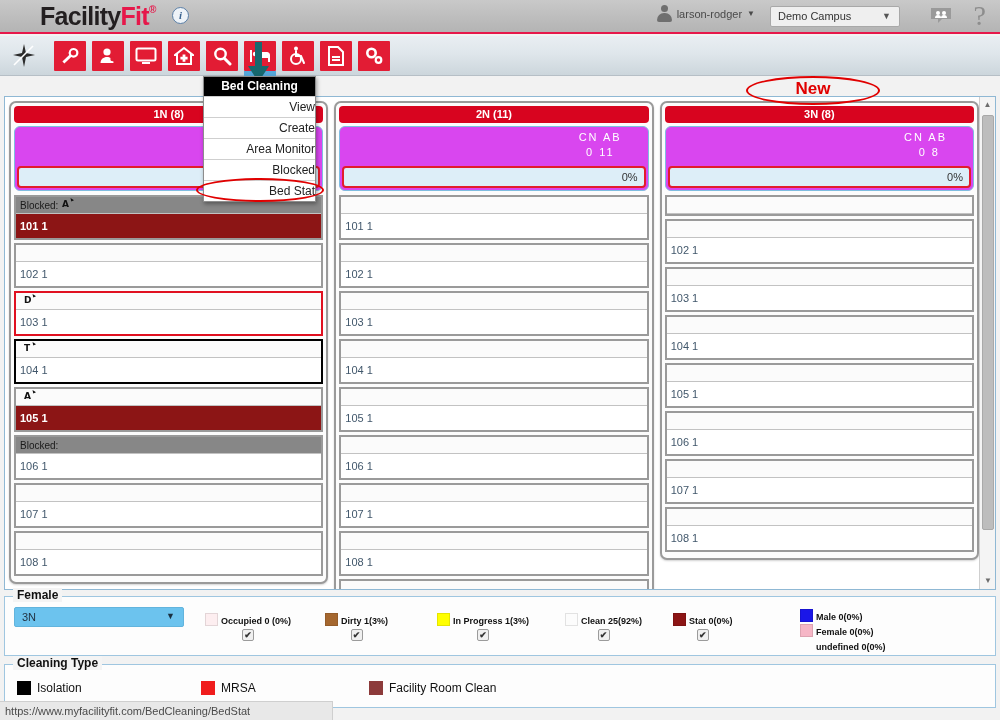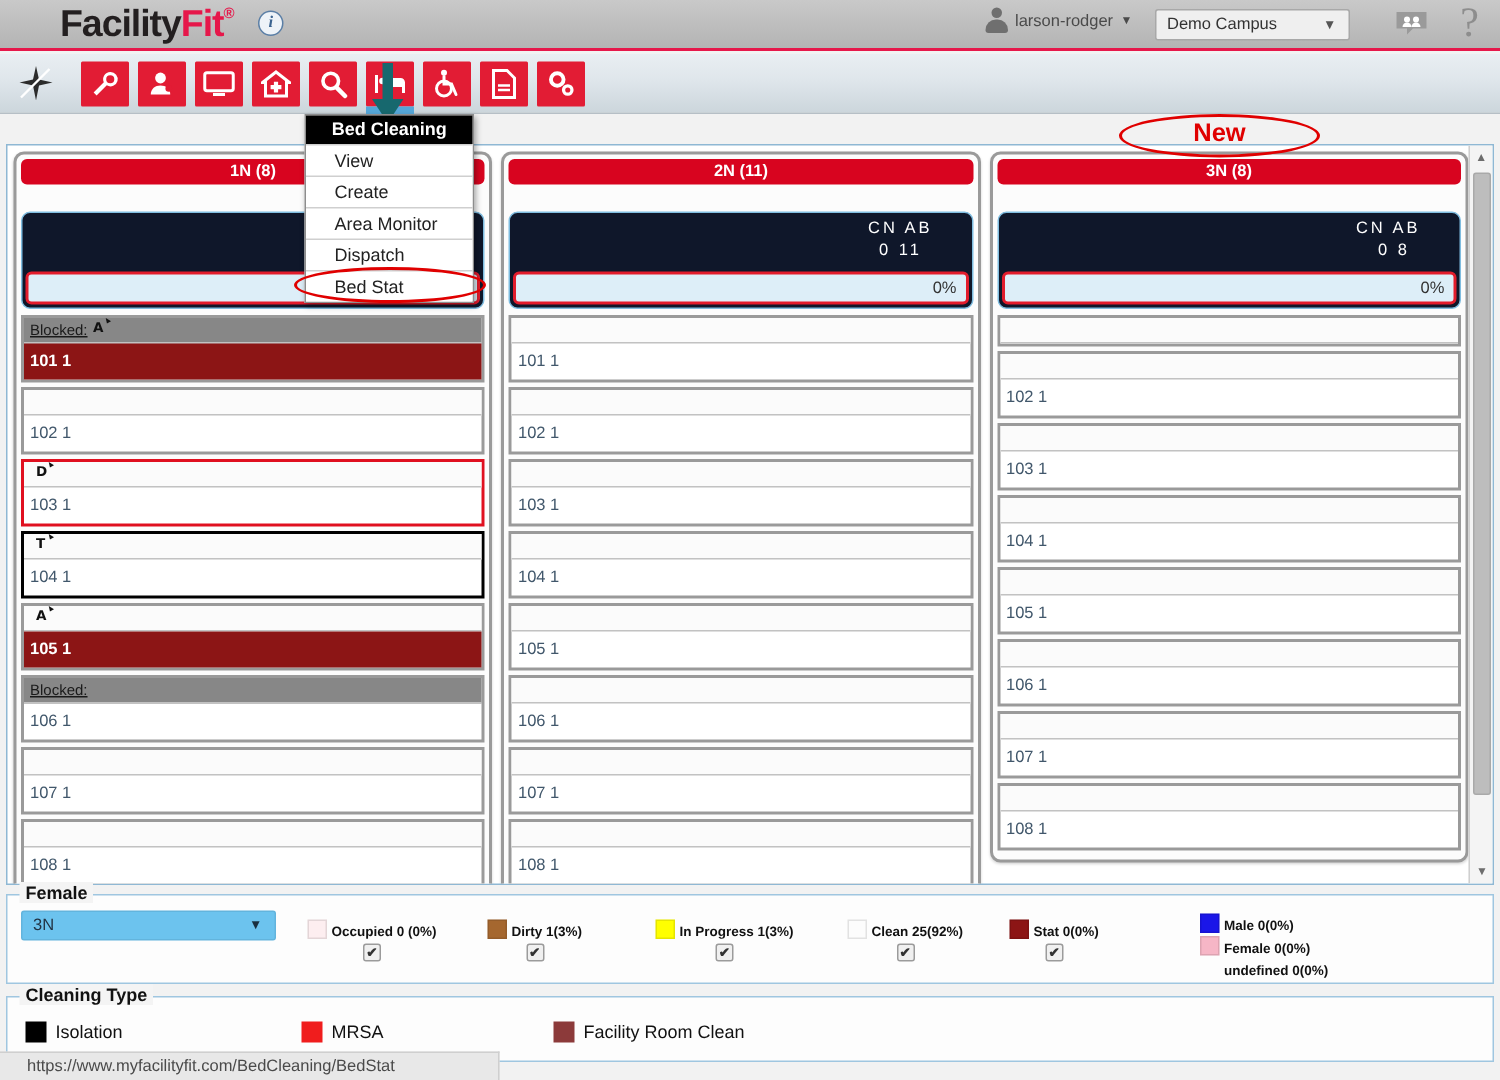--- a/index.html
+++ b/index.html
@@ -67,21 +67,21 @@
   .menu {
     position: absolute; left: 203px; top: 76px; width: 113px; z-index: 60;
     border: 1px solid #8d8d8d; background: #fff;
     box-shadow: 1px 2px 4px rgba(0,0,0,.35);
   }
   .menu-title {
     background: #000; color: #fff; font-size: 12px; font-weight: bold;
     text-align: center; height: 19px; line-height: 19px;
   }
   .menu-item {
-    height: 21px; line-height: 21px; text-align: left; font-size: 12px;
+    height: 21px; line-height: 21px; text-align: right; font-size: 12px;
     color: #222; border-top: 1px solid #cfcfcf; background: #fff; padding-left: 19px;
   }
   .menu-ellipse {
     position: absolute; left: 196px; top: 178px; width: 128px; height: 24px;
     border: 2.5px solid #e00000; border-radius: 50%; z-index: 61;
   }
 
   
   .new-annot {
     position: absolute; left: 746px; top: 76px; width: 134px; height: 29px; z-index: 40;
@@ -100,40 +100,40 @@
     width: 358px;
     border: 2px solid #9a9a9a; border-radius: 7px;
     background: #fcfcfc; align-self: flex-start;
     padding: 3px; box-shadow: 0 1px 2px rgba(0,0,0,.18);
   }
   .unit-title {
     height: 17px; line-height: 17px; background: #d8041f; color: #fff;
     font-size: 11px; font-weight: bold; text-align: center; border-radius: 4px;
   }
   .unit-stats {
-    margin-top: 18px; border: 1px solid #7fbde0; border-radius: 6px;
-    background: #0f172a; padding: 2px; position: relative;
+    margin-top: 3px; border: 1px solid #7fbde0; border-radius: 6px;
+    background: #d946ef; padding: 2px; position: relative;
   }
   .stat-head { height: 37px; color: #fff; font-size: 11px; text-align: right; padding-right: 24px; }
   .stat-head .cn-ab { letter-spacing: 2px; padding-top: 2px; }
   .stat-head .cn-ab-vals { letter-spacing: 2px; padding-top: 3px; padding-right: 7px; }
   .pct-box {
     height: 22px; background: #ddeef8; border: 2px solid #e21c2c; border-radius: 4px;
     color: #333; font-size: 11px; text-align: right; line-height: 18px; padding-right: 6px;
   }
   .rooms { margin-top: 4px; }
   .room {
     border: 2px solid #9a9a9a; margin-bottom: 3px; background: #fff;
   }
   .room.hl-red  { border-color: #e01020; }
   .room.hl-black{ border-color: #000; }
   .room-status {
     height: 17px; line-height: 17px; font-size: 10px; color: #222;
     padding-left: 4px; background: #fbfbfb; border-bottom: 1px solid #c2c2c2;
-    display: flex; align-items: center; gap: 4px; white-space: nowrap; text-decoration: underline;
+    display: flex; align-items: center; gap: 4px; white-space: nowrap;
   }
   .room-status.blocked { background: #878787; color: #1a1a1a; }
   .room-num {
     height: 24px; line-height: 24px; font-size: 11px; color: #41576b; padding-left: 4px;
   }
   .room-num.occ-clean { background: #8c1515; color: #fff; font-weight: bold; }
   .badge-ico { display:inline-block; font-size: 9px; font-weight: bold; font-family: "DejaVu Sans", sans-serif; position: relative; top: -1px; }
 
   
   .vscroll {
@@ -171,21 +171,21 @@
   .gender-item { position: absolute; font-size: 9px; font-weight: bold; color: #111; white-space: nowrap; }
 
   #cleaning-panel { left: 4px; top: 664px; width: 992px; height: 44px; }
   .ct-item { position: absolute; top: 16px; font-size: 12px; color: #111; white-space: nowrap; }
   .ct-sw { display:inline-block; width: 14px; height: 14px; vertical-align: -3px; margin-right: 6px; }
 
   
   .statusbar {
     position: absolute; left: 0; bottom: 0; width: 333px; height: 19px;
     background: #e8e8e8; border-top: 1px solid #cfcfcf; border-right: 1px solid #cfcfcf;
-    font-size: 11px; color: #4a4a4a; line-height: 18px; padding-left: 18px;
+    font-size: 11px; color: #4a4a4a; line-height: 18px; padding-left: 5px;
     overflow: hidden; white-space: nowrap; margin-top: 10px;
   }
 </style>
 </head>
 <body>
 
 <div id="app">
 
   <div class="header">
     <div class="logo">
@@ -550,19 +550,19 @@
   </div>
 
   <div class="statusbar">https://www.myfacilityfit.com/BedCleaning/BedStat</div>
 
   <div class="menu">
     <div class="menu-title">Bed Cleaning</div>
     <div id="menu-items">
         <div class="menu-item">View</div>
         <div class="menu-item">Create</div>
         <div class="menu-item">Area Monitor</div>
-        <div class="menu-item">Dispatch</div>
+        <div class="menu-item">Blocked</div>
         <div class="menu-item">Bed Stat</div>
       </div>
   </div>
   <div class="menu-ellipse"></div>
 
 </div>
 
 </body></html>

